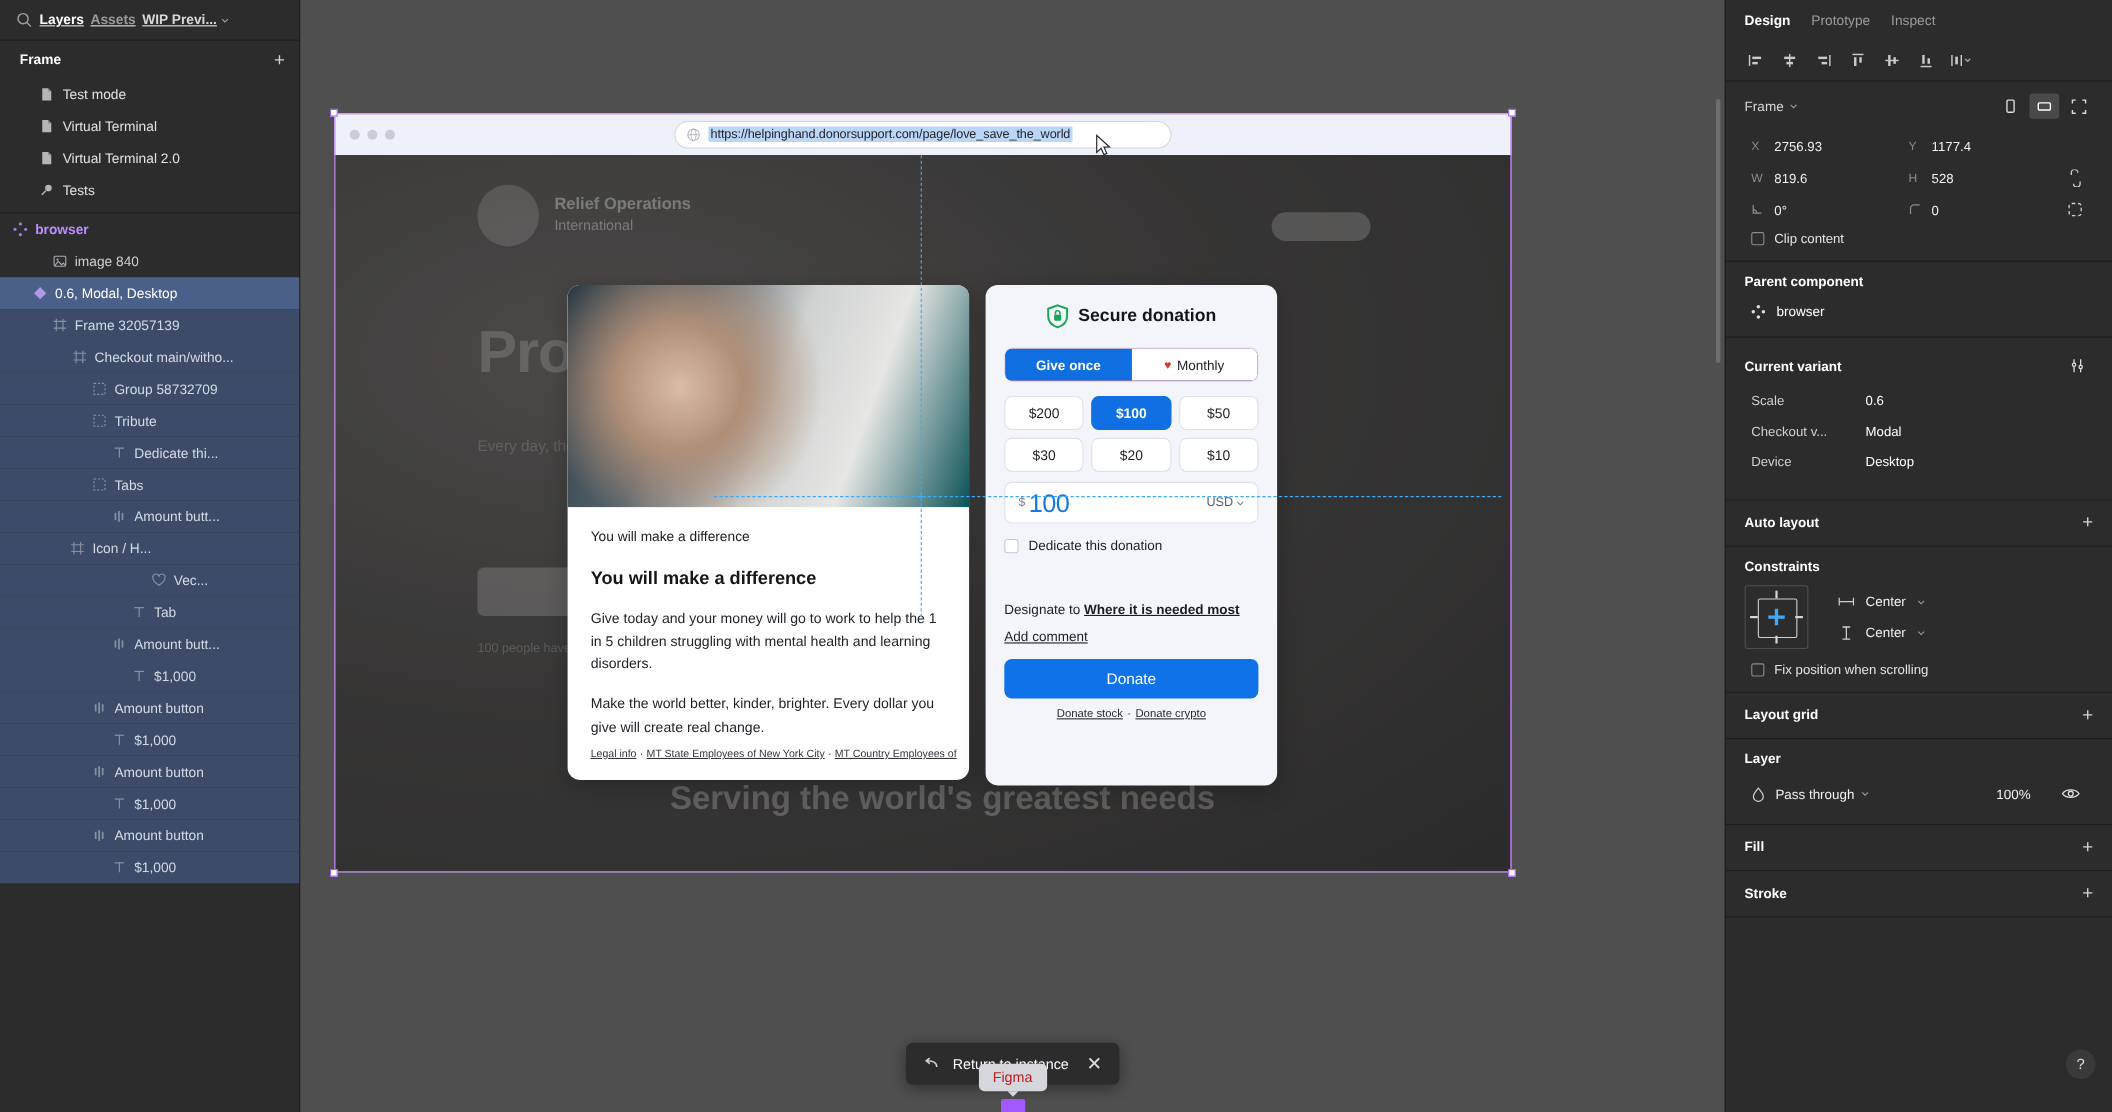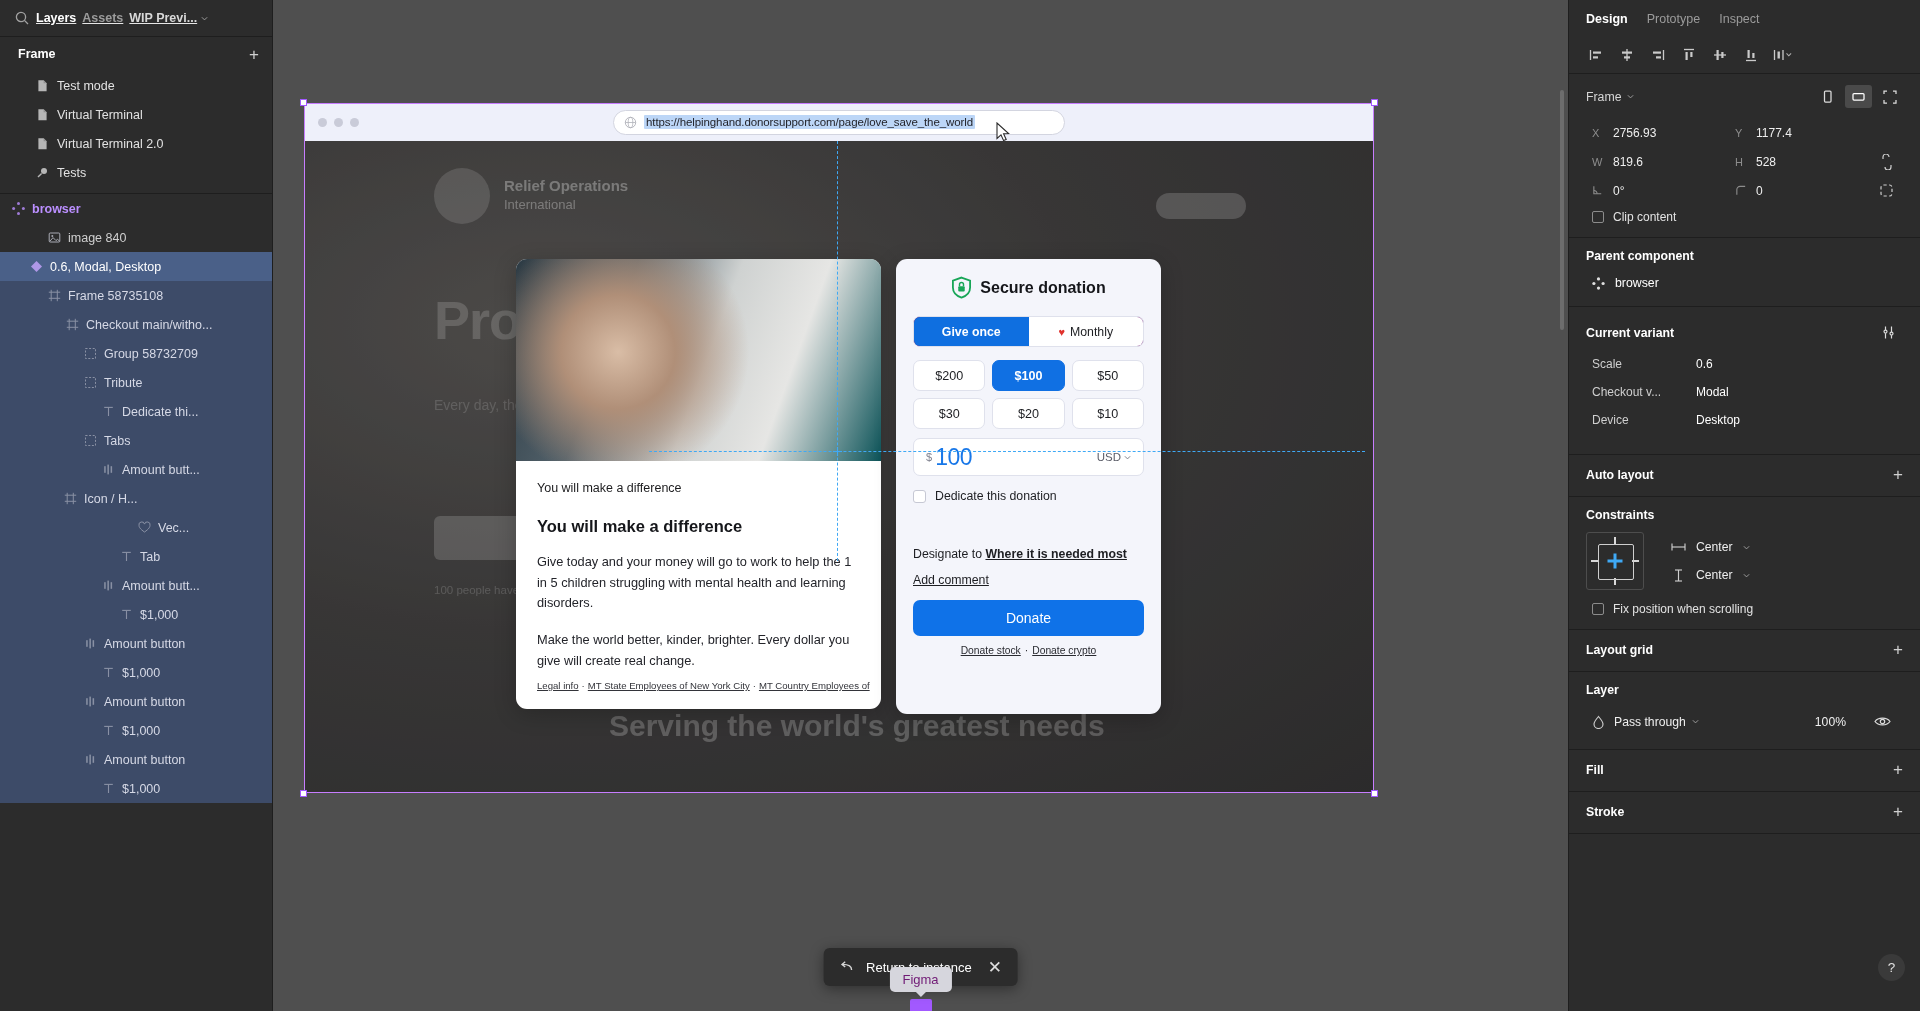--- a/index.html
+++ b/index.html
@@ -221,21 +221,21 @@
     position: absolute; left: 50%; transform: translateX(-50%); bottom: 25px;
     height: 38px; background: #2c2c2c; border-radius: 6px; display: flex;
     align-items: center; gap: 13px; padding: 0 13px 0 16px; z-index: 60;
     box-shadow: 0 3px 14px rgba(0,0,0,.4);
   }
   .ret-ic { width: 14px; height: 14px; opacity: .9; }
   .ret-txt { font-size: 13px; color: #fff; white-space: nowrap; }
   .ret-x { font-size: 17px; color: #ddd; cursor: pointer; line-height: 1; padding: 0 3px; }
   .tooltip {
     position: absolute; left: 50%; transform: translateX(-50%); bottom: 19px;
-    background: #d6d6dd; color: #701a75; font-size: 13px;
+    background: #d6d6dd; color: #b91c1c; font-size: 13px;
     padding: 5px 13px; border-radius: 5px; z-index: 61; white-space: nowrap; margin-top: 36px;
   }
   .tooltip::after {
     content: ""; position: absolute; left: 50%; margin-left: -5px; bottom: -5px;
     border-left: 5px solid transparent; border-right: 5px solid transparent;
     border-top: 5px solid #d6d6dd;
   }
   .fig-badge {
     position: absolute; left: 50%; transform: translateX(-50%); bottom: 0;
     width: 22px; height: 12px; background: #a259ff; border-radius: 2px 2px 0 0; z-index: 59;
@@ -409,21 +409,21 @@
           <span class="ltxt">0.6, Modal, Desktop</span>
         </div>
         <div class="layer-row inselect" style="padding-left: 48px;">
           <svg class="lic" viewBox="0 0 13 13">
             <g stroke="#c8cad6" stroke-width="1" fill="none"></g>
             <line x1="3.2" y1="0.8" x2="3.2" y2="12.2" stroke="#c8cad6" stroke-width="1"></line>
             <line x1="9.3" y1="0.8" x2="9.3" y2="12.2" stroke="#c8cad6" stroke-width="1"></line>
             <line x1="0.8" y1="3.2" x2="12.2" y2="3.2" stroke="#c8cad6" stroke-width="1"></line>
             <line x1="0.8" y1="9.3" x2="12.2" y2="9.3" stroke="#c8cad6" stroke-width="1"></line>
           </svg>
-          <span class="ltxt">Frame 58735108</span>
+          <span class="ltxt">Frame 32057139</span>
         </div>
         <div class="layer-row inselect" style="padding-left: 66px;">
           <svg class="lic" viewBox="0 0 13 13">
             <g stroke="#c8cad6" stroke-width="1" fill="none"></g>
             <line x1="3.2" y1="0.8" x2="3.2" y2="12.2" stroke="#c8cad6" stroke-width="1"></line>
             <line x1="9.3" y1="0.8" x2="9.3" y2="12.2" stroke="#c8cad6" stroke-width="1"></line>
             <line x1="0.8" y1="3.2" x2="12.2" y2="3.2" stroke="#c8cad6" stroke-width="1"></line>
             <line x1="0.8" y1="9.3" x2="12.2" y2="9.3" stroke="#c8cad6" stroke-width="1"></line>
           </svg>
           <span class="ltxt">Checkout main/witho...</span>

